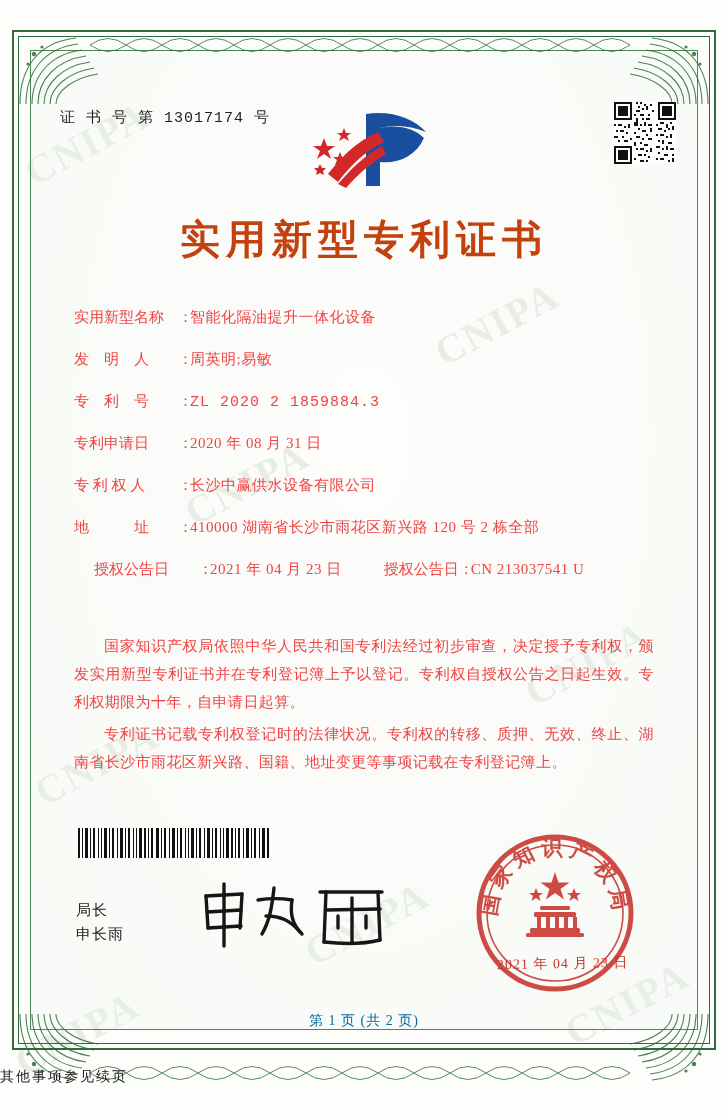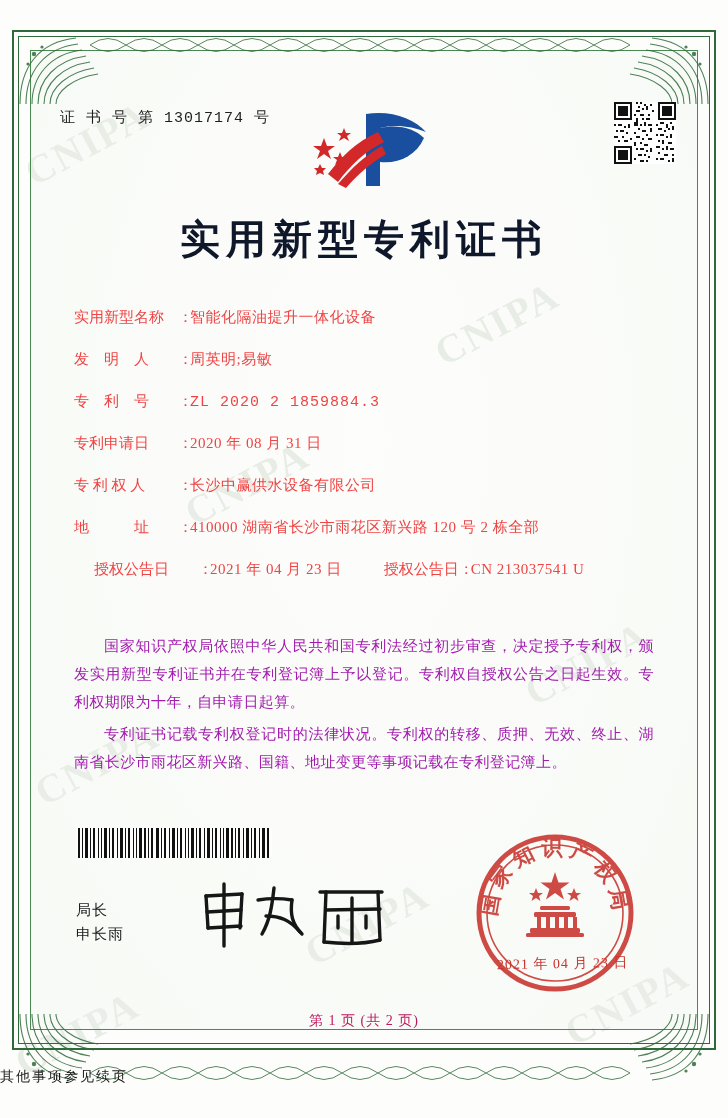--- a/index.html
+++ b/index.html
@@ -122,21 +122,21 @@
 
   .title {
     position: absolute;
     left: 0; right: 0;
     top: 212px;
     text-align: center;
     font-family: "Liberation Serif", "DejaVu Serif", serif;
     font-weight: bold;
     font-size: 40px;
     letter-spacing: 6px;
-    color: #0f172a;
+    color: #c2410c;
   }
 
   
   .fields {
     position: absolute;
     left: 74px;
     top: 308px;
     width: 580px;
     font-size: 15px;
     color: #ef4444;
@@ -169,21 +169,21 @@
   .row2 .cell2 .lab2 { white-space: nowrap; }
 
   
   .paras {
     position: absolute;
     left: 74px;
     top: 632px;
     width: 580px;
     font-size: 15px;
     line-height: 28px;
-    color: #a21caf;
+    color: #ef4444;
     text-align: justify;
   }
   .paras p {
     margin: 0 0 4px 0;
     text-indent: 2em;
     letter-spacing: .4px;
   }
 
   
   .barcode {
@@ -229,21 +229,21 @@
     transform: rotate(-1deg);
   }
 
   
   .page-no {
     position: absolute;
     left: 0; right: 0;
     top: 1012px;
     text-align: center;
     font-size: 14px;
-    color: #be185d;
+    color: #0369a1;
     letter-spacing: 1px;
   }
   .footnote {
     position: absolute;
     left: 0; right: 0;
     top: 1068px;
     text-align: left;
     font-size: 14px;
     color: #1a1a1a;
     letter-spacing: 2px;

